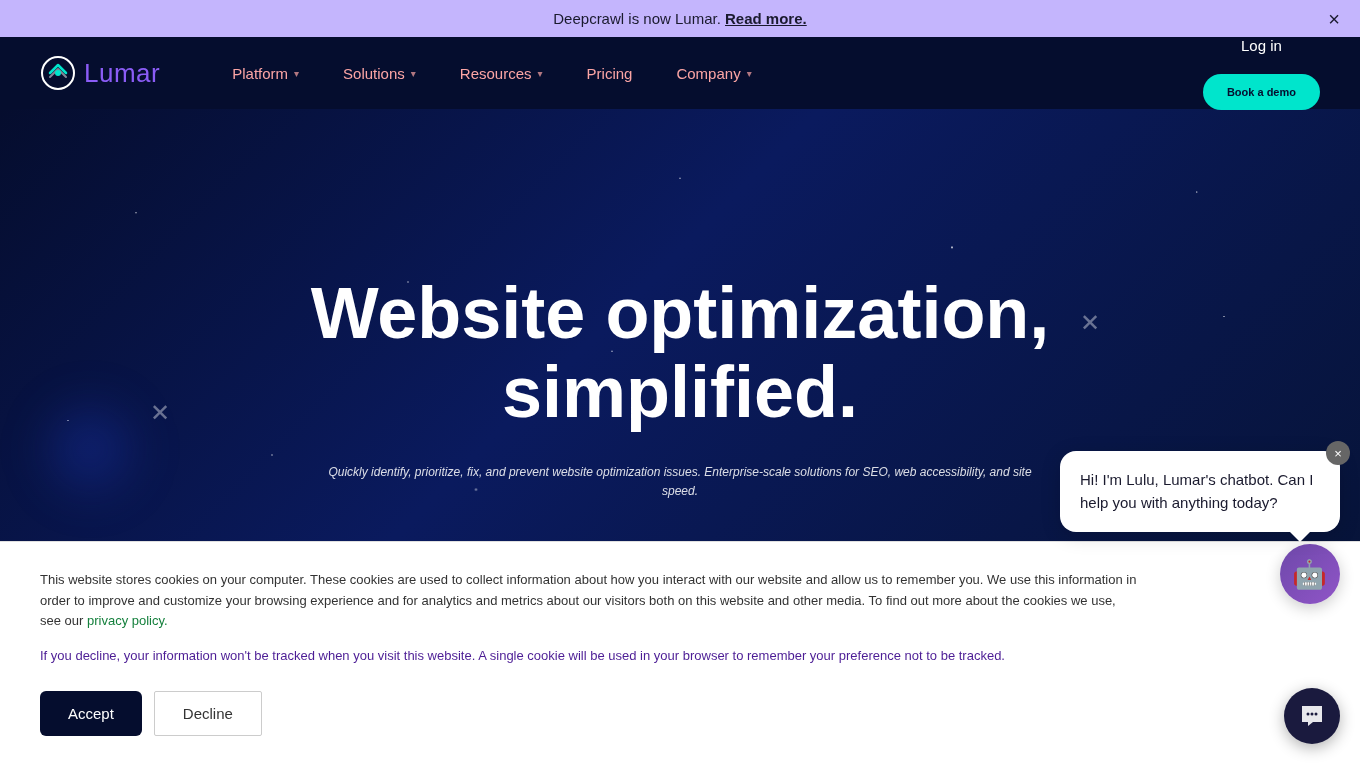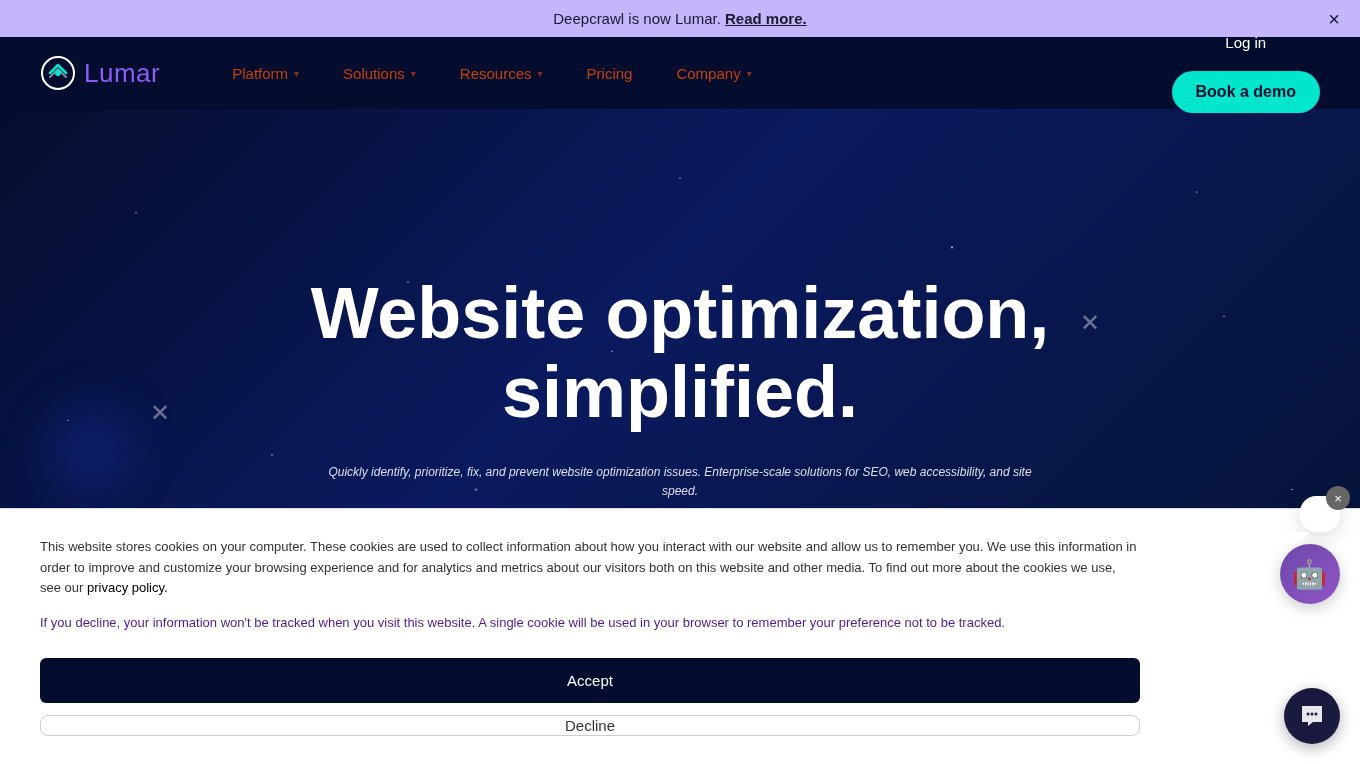--- a/index.html
+++ b/index.html
@@ -57,21 +57,21 @@
       font-weight: 400;
       letter-spacing: 0.5px;
     }
     .nav-links {
       display: flex;
       align-items: center;
       gap: 0;
       flex: 1;
     }
     .nav-link {
-      color: #c2410c;
+      color: #fca5a5;
       text-decoration: none;
       font-size: 15px;
       padding: 0 22px;
       height: 72px;
       display: flex;
       align-items: center;
       gap: 6px;
       cursor: pointer;
       transition: color 0.2s;
     }
@@ -90,21 +90,21 @@
       text-decoration: none;
       font-size: 15px;
       cursor: pointer;
     }
     .nav-demo-btn {
       background: #00e5cc;
       color: #050d2e;
       border: none;
       border-radius: 30px;
       padding: 12px 24px;
-      font-size: 16px;
+      font-size: 11px;
       font-weight: 600;
       cursor: pointer;
       white-space: nowrap;
     }
 
     
     .hero {
       background: linear-gradient(135deg, #050d2e 0%, #0a1a5e 40%, #061230 100%);
       min-height: 692px;
       display: flex;
@@ -217,49 +217,48 @@
     .cookie-content {
       max-width: 1100px;
     }
     .cookie-text {
       font-size: 13px;
       color: #333;
       line-height: 1.6;
       margin-bottom: 14px;
     }
     .cookie-text a {
-      color: #000000;
+      color: #15803d;
       text-decoration: none;
     }
     .cookie-decline-text {
       font-size: 13px;
       color: #4c1d95;
       line-height: 1.6;
       margin-bottom: 24px;
     }
     .cookie-buttons {
       display: flex;
       gap: 12px;
-      flex-direction: column;
     }
     .btn-accept {
       background: #050d2e;
       color: white;
       border: none;
       border-radius: 6px;
       padding: 14px 28px;
       font-size: 15px;
       font-weight: 500;
       cursor: pointer;
     }
     .btn-decline {
       background: white;
       color: #333;
       border: 1px solid #ccc;
-      border-radius: 8px;
+      border-radius: 2px;
       padding: 1px 28px;
       font-size: 15px;
       font-weight: 500;
       cursor: pointer;
     }
 
     
     .chatbot-container {
       position: fixed;
       bottom: 160px;
@@ -399,20 +398,21 @@
     <div class="cookie-buttons">
       <button class="btn-accept">Accept</button>
       <button class="btn-decline">Decline</button>
     </div>
   </div>
 </div>
 
 <div class="chatbot-container">
   <div class="chatbot-bubble">
     <button class="chatbot-close">×</button>
+    <span>Hi! I'm Lulu, Lumar's chatbot. Can I help you with anything today?</span>
   </div>
   <div class="chatbot-avatar">
     <span>🤖</span>
   </div>
 </div>
 
 <div class="chat-open-btn">
   <svg width="28" height="28" viewBox="0 0 28 28" fill="none">
     <path d="M4 4h20v16H15l-5 4v-4H4V4z" fill="white" opacity="0.9"></path>
     <circle cx="10" cy="12" r="1.5" fill="#1a1a3e"></circle>

